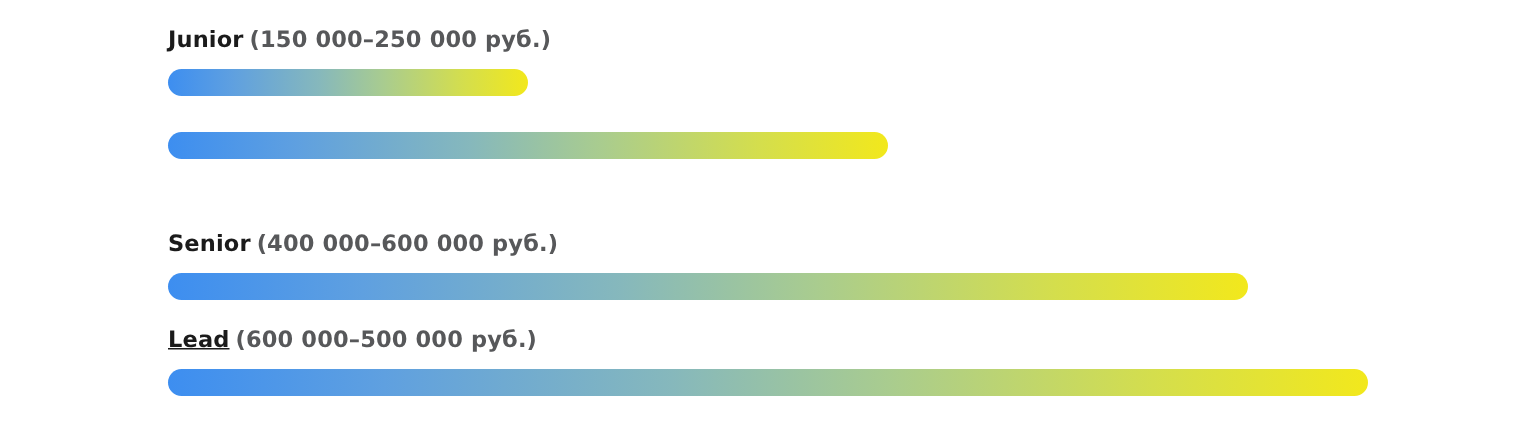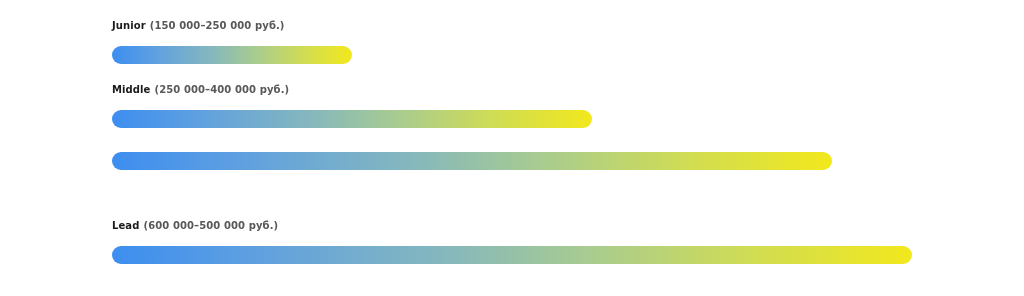--- a/index.html
+++ b/index.html
@@ -30,21 +30,21 @@
   }
   .row {
     position: relative;
     height: 64px;
   }
   .row-label {
     display: block;
     height: 22px;
     line-height: 20px;
     white-space: nowrap;
-    font-size: 10px;
+    font-size: 15px;
     letter-spacing: 0.1px;
   }
   .level-name {
     font-weight: 700;
     color: #1b1b1b;
   }
   .level-range {
     font-weight: 700;
     color: #57585a;
     margin-left: 4px;
@@ -73,37 +73,37 @@
     <div class="row">
       <div class="row-label">
         <span class="level-name" style="color: rgb(27, 27, 27);">Junior</span><span class="level-range" style="color: rgb(87, 88, 90);">(150 000–250 000 руб.)</span>
       </div>
       <div class="bar-track">
         <div class="bar-fill" style="width: 240px; background-image: linear-gradient(90deg, rgb(61, 142, 240) 0%, rgb(95, 160, 224) 18%, rgb(134, 184, 188) 42%, rgb(169, 204, 143) 60%, rgb(212, 222, 77) 82%, rgb(242, 232, 28) 100%);"></div>
       </div>
     </div>
 
     <div class="row">
-      <div class="row-label">
-        <span class="level-name" style="color: rgb(27, 27, 27);">Middle</span><span class="level-range" style="color: rgb(87, 88, 90);">(250 000–400 000 руб.)</span>
-      </div>
       <div class="bar-track">
         <div class="bar-fill" style="width: 480px; background-image: linear-gradient(90deg, rgb(61, 142, 240) 0%, rgb(95, 160, 224) 18%, rgb(134, 184, 188) 42%, rgb(169, 204, 143) 60%, rgb(212, 222, 77) 82%, rgb(242, 232, 28) 100%);"></div>
       </div>
     </div>
 
     <div class="row">
+      <div class="row-label">
+        <span class="level-name" style="color: rgb(27, 27, 27);">Senior</span><span class="level-range" style="color: rgb(87, 88, 90);">(400 000–600 000 руб.)</span>
+      </div>
       <div class="bar-track">
         <div class="bar-fill" style="width: 720px; background-image: linear-gradient(90deg, rgb(61, 142, 240) 0%, rgb(95, 160, 224) 18%, rgb(134, 184, 188) 42%, rgb(169, 204, 143) 60%, rgb(212, 222, 77) 82%, rgb(242, 232, 28) 100%);"></div>
       </div>
     </div>
 
     <div class="row">
       <div class="row-label">
-        <span class="level-name" style="color: rgb(27, 27, 27);">Lead</span><span class="level-range" style="color: rgb(87, 88, 90);">(600 000–500 000 руб.)</span>
+        <span class="level-name" style="color: rgb(27, 27, 27); text-decoration: underline;">Lead</span><span class="level-range" style="color: rgb(87, 88, 90);">(600 000–500 000 руб.)</span>
       </div>
       <div class="bar-track">
         <div class="bar-fill" style="width: 800px; background-image: linear-gradient(90deg, rgb(61, 142, 240) 0%, rgb(95, 160, 224) 18%, rgb(134, 184, 188) 42%, rgb(169, 204, 143) 60%, rgb(212, 222, 77) 82%, rgb(242, 232, 28) 100%);"></div>
       </div>
     </div>
 
   </div>
 </div>
 
 </body></html>

